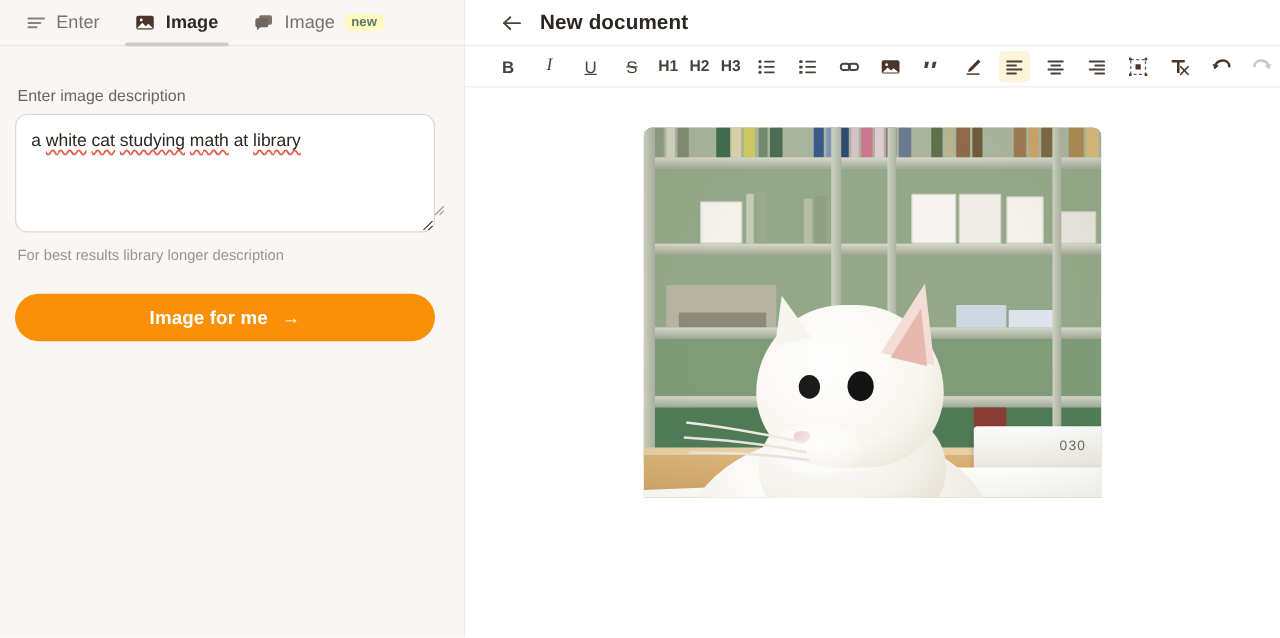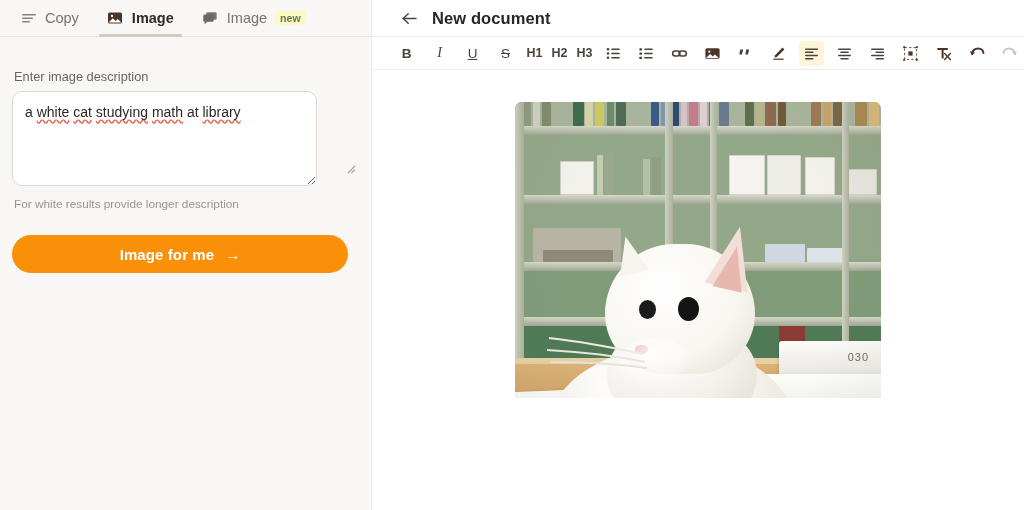--- a/index.html
+++ b/index.html
@@ -50,21 +50,21 @@
     line-height: 1;
     letter-spacing: .1px;
   }
 
   #left-body { padding: 16px 12px 0 12px; }
   .field-label {
     font-size: 12.8px; color: #6b6560;
     margin: 16px 0 7px 2px;
   }
   #desc-textarea {
-    width: 305px; height: 95px;
+    width: 336px; height: 95px;
     border: 1px solid #ddd8d1;
     border-radius: 10px;
     background: #ffffff;
     padding: 11px 12px;
     font-size: 14px; color: #2c2723;
     font-family: "Liberation Sans", sans-serif;
     resize: both;
     outline: none;
     line-height: 1.3;
     overflow: hidden;
@@ -182,21 +182,21 @@
     <div id="tabbar">
 
       <div class="tab">
         <span class="tab-icon">
           <svg width="16" height="16" viewBox="0 0 16 16">
             <rect x="1" y="4" width="14" height="1.6" rx="0.8" fill="#8a8178"></rect>
             <rect x="1" y="7.5" width="11" height="1.6" rx="0.8" fill="#8a8178"></rect>
             <rect x="1" y="11" width="8" height="1.6" rx="0.8" fill="#8a8178"></rect>
           </svg>
         </span>
-        <span>Copy</span>
+        <span>Enter</span>
       </div>
 
       <div class="tab active">
         <span class="tab-icon">
           <svg width="16" height="16" viewBox="0 0 16 16">
             <rect x="1" y="2.5" width="14" height="11" rx="1.6" fill="#4a3528"></rect>
             <circle cx="5" cy="6" r="1.15" fill="#ffffff"></circle>
             <path d="M1.6 12.6 L5.9 8.2 L8.6 11 L10.7 9 L14.4 12.6 Z" fill="#ffffff"></path>
           </svg>
         </span>
@@ -222,21 +222,21 @@
 
       <div id="desc-textarea" contenteditable="true" spellcheck="false" aria-placeholder="Enter image description" style=""><span>a</span> <span class="misspell">white</span> <span class="misspell">cat</span> <span class="misspell">studying</span> <span class="misspell">math</span> <span>at</span> <span class="misspell">library</span></div>
 
       <span class="resize-grip">
         <svg width="12" height="12" viewBox="0 0 12 12">
           <path d="M11 4 L4 11" stroke="#a9a39b" stroke-width="1.1"></path>
           <path d="M11 7.5 L7.5 11" stroke="#a9a39b" stroke-width="1.1"></path>
         </svg>
       </span>
 
-      <div class="hint">For white results provide longer description</div>
+      <div class="hint">For best results library longer description</div>
 
       <button id="draw-btn">
         <span>Image for me</span>
         <span>→</span>
       </button>
     </div>
   </div>
 
   <div id="right-panel">
 

